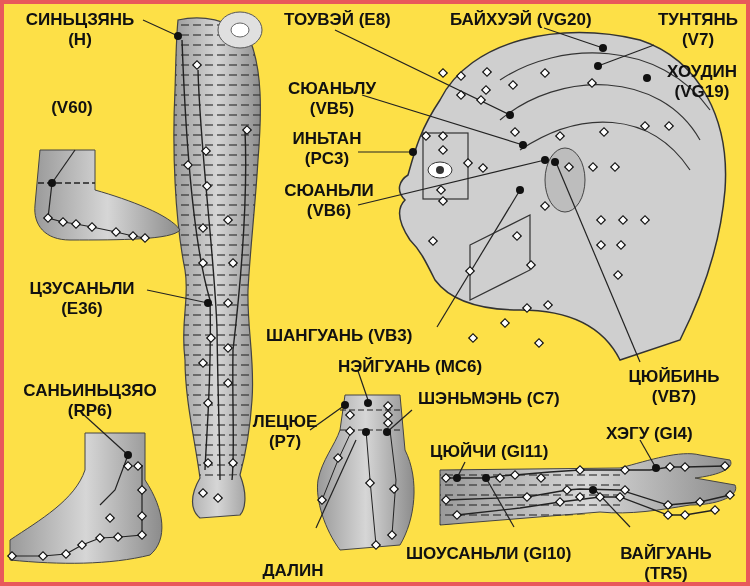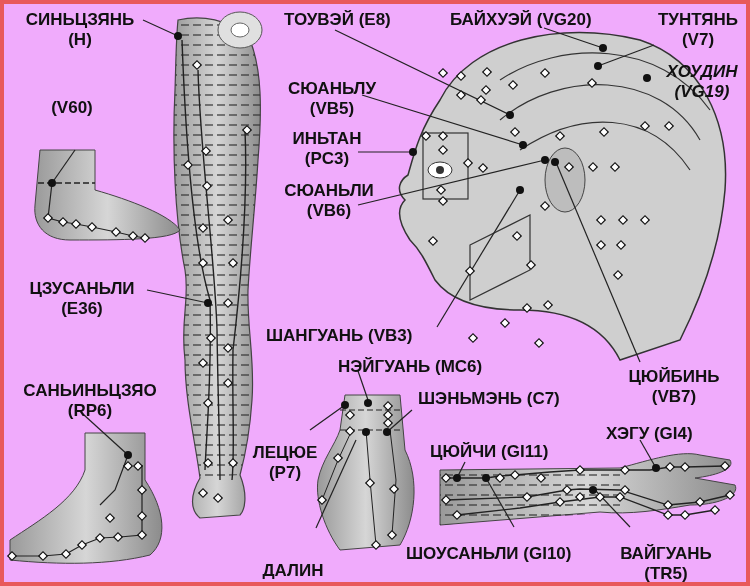--- a/index.html
+++ b/index.html
@@ -1,18 +1,18 @@
 <!DOCTYPE html>
 <html><head>
 <meta charset="utf-8">
 <style>
   html, body { margin: 0; padding: 0; background: #ffffff; }
   .frame {
     position: relative; width: 750px; height: 586px; box-sizing: border-box;
-    border: 4px solid #e8595b; background: #f0abfc; overflow: hidden;
+    border: 4px solid #e8595b; background: #fde047; overflow: hidden;
     font-family: "Liberation Sans", sans-serif;
   }
   svg.art { position: absolute; left: 0; top: 0; }
   .label {
     position: absolute; font-weight: bold; font-size: 17px; line-height: 20px;
     color: #111; text-align: center; white-space: nowrap;
     font-family: "Liberation Sans", sans-serif;
   }
   .label span { display: block; }
 </style>
@@ -266,21 +266,21 @@
   <div class="label" style="left:280px;top:6px;">
     <span>ТОУВЭЙ (E8)</span>
   </div>
   <div class="label" style="left:446px;top:6px;">
     <span>БАЙХУЭЙ (VG20)</span>
   </div>
   <div class="label" style="left:648px;top:6px;width:92px;">
     <span>ТУНТЯНЬ</span>
     <span>(V7)</span>
   </div>
-  <div class="label" style="left:655px;top:58px;width:86px;font-style:italic;">
+  <div class="label" style="left:655px;top:58px;width:86px;">
     <span>ХОУДИН</span>
     <span>(VG19)</span>
   </div>
   <div class="label" style="left:280px;top:75px;width:96px;">
     <span>СЮАНЬЛУ</span>
     <span>(VB5)</span>
   </div>
   <div class="label" style="left:283px;top:125px;width:80px;">
     <span>ИНЬТАН</span>
     <span>(PC3)</span>
@@ -288,21 +288,21 @@
   <div class="label" style="left:280px;top:177px;width:90px;">
     <span>СЮАНЬЛИ</span>
     <span>(VB6)</span>
   </div>
   <div class="label" style="left:262px;top:322px;">
     <span>ШАНГУАНЬ (VB3)</span>
   </div>
   <div class="label" style="left:290px;top:353px;margin-left:44px;">
     <span>НЭЙГУАНЬ (MC6)</span>
   </div>
-  <div class="label" style="left:246px;top:408px;width:70px;margin-top:31px;">
+  <div class="label" style="left:246px;top:408px;width:70px;">
     <span>ЛЕЦЮЕ</span>
     <span>(P7)</span>
   </div>
   <div class="label" style="left:414px;top:385px;">
     <span>ШЭНЬМЭНЬ (C7)</span>
   </div>
   <div class="label" style="left:620px;top:363px;width:100px;">
     <span>ЦЮЙБИНЬ</span>
     <span>(VB7)</span>
   </div>

